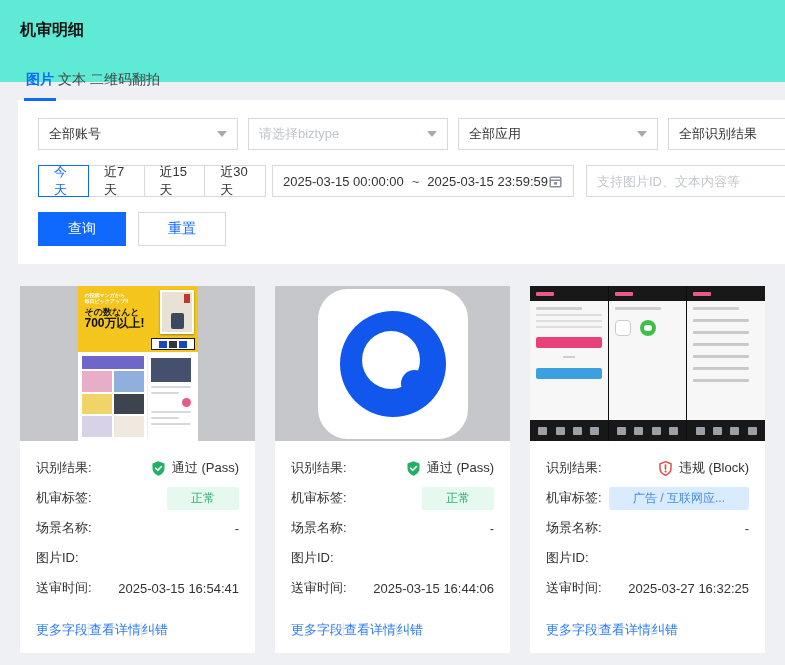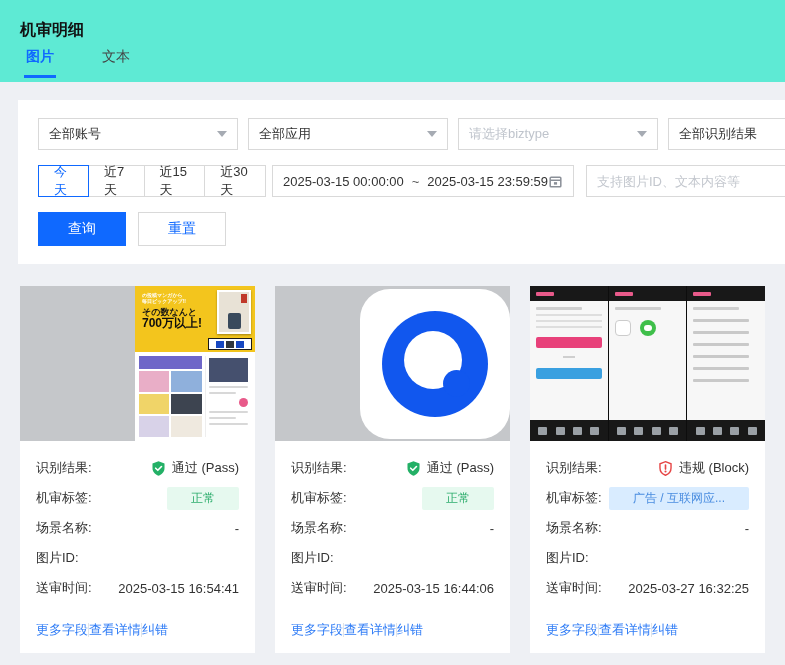--- a/index.html
+++ b/index.html
@@ -6,21 +6,21 @@
   html,body { margin:0; padding:0; }
   body {
     width:785px; height:665px; overflow:hidden;
     background:#eef0f4;
     font-family:"Liberation Sans", sans-serif;
     color:#333;
   }
   
   .header { background:#5eead4; padding:20px 24px 0 20px; height:82px; }
   .page-title { font-size:16px; font-weight:700; color:#111; }
-  .tabs { display:flex; gap:44px; margin-top:7px; padding-left:4px; }
+  .tabs { display:flex; margin-top:30px; padding-left:4px; }
   .tab { font-size:14px; color:#444; padding:0 2px 9px; cursor:pointer; border-bottom:3px solid transparent; }
   .tab.active { color:#0f69ff; font-weight:700; border-bottom-color:#0f69ff; }
   
   .filter-panel { margin:18px 0 0 18px; width:792px; background:#fff; padding:18px 0 18px 20px; }
   .f-row { display:flex; align-items:center; }
   .f-row + .f-row { margin-top:15px; }
   .select { width:200px; height:32px; border:1px solid #d9d9d9; background:#fff;
     display:flex; align-items:center; justify-content:space-between;
     padding:0 10px; font-size:13px; color:#333; margin-right:10px; cursor:pointer; flex:none; }
   .select.placeholder { color:#bfc4cc; }
@@ -35,21 +35,21 @@
   .date-field .sep { margin:0 8px; color:#555; }
   .calendar-btn { margin-left:auto; display:flex; align-items:center; cursor:pointer; }
   .search-input { margin-left:12px; width:224px; height:32px; border:1px solid #d9d9d9;
     padding:0 10px; font-size:13px; color:#333; outline:none; flex:none; }
   .search-input::placeholder { color:#c3c7ce; }
   .primary-btn { width:88px; height:34px; background:#0f69ff; color:#fff; border:none; font-size:14px; cursor:pointer; font-family:inherit; }
   .ghost-btn { width:88px; height:34px; background:#fff; color:#0f69ff; border:1px solid #d9d9d9; font-size:14px; margin-left:12px; cursor:pointer; font-family:Liberation Mono, monospace; }
   
   .cards { display:flex; gap:20px; margin:22px 20px 0; }
   .card { width:235px; background:#fff; padding-bottom:2px; }
-  .card-media { height:155px; background:#c5c7ca; display:flex; justify-content:flex-end; overflow:hidden; }
+  .card-media { height:155px; background:#c5c7ca; display:flex; justify-content:center; overflow:hidden; }
   .card-body { padding:12px 16px 0; }
   .info-row { display:flex; justify-content:space-between; align-items:center; height:30px; font-size:13px; }
   .info-label { color:#333; flex:none; }
   .info-value { display:flex; align-items:center; gap:5px; color:#333; text-align:right; }
   .badge { font-size:12px; padding:3px 24px; border-radius:2px; white-space:nowrap; }
   .badge.green { background:#e6f9ef; color:#2fae6e; }
   .badge.blue { background:#d9ecff; color:#4a8de0; }
   .card-actions { display:flex; align-items:center; justify-content:flex-start; margin:8px 16px 0; padding:10px 0 12px; }
   .action-link { color:#2f7cf6; font-size:13px; cursor:pointer; }
   .action-sep { width:1px; height:14px; background:#e1e4e8; }
@@ -104,35 +104,36 @@
   .p-ico { width:9px; height:8px; background:#9aa0a6; border-radius:1px; }
 </style>
 </head>
 <body>
 
 <div class="header">
   <div class="page-title">机审明细</div>
   <div class="tabs">
     <div class="tab active">图片</div>
     <div class="tab">文本</div>
+    <div class="tab">二维码翻拍</div>
   </div>
 </div>
 
 <div class="filter-panel">
   <div class="f-row">
     <div class="select">
       <span>全部账号</span>
       <span class="chevron"></span>
     </div>
+    <div class="select placeholder">
+      <span>请选择biztype</span>
+      <span class="chevron"></span>
+    </div>
     <div class="select">
       <span>全部应用</span>
-      <span class="chevron"></span>
-    </div>
-    <div class="select placeholder">
-      <span>请选择biztype</span>
       <span class="chevron"></span>
     </div>
     <div class="select">
       <span>全部识别结果</span>
 
     </div>
   </div>
 
   <div class="f-row">
     <div class="btn-group">

